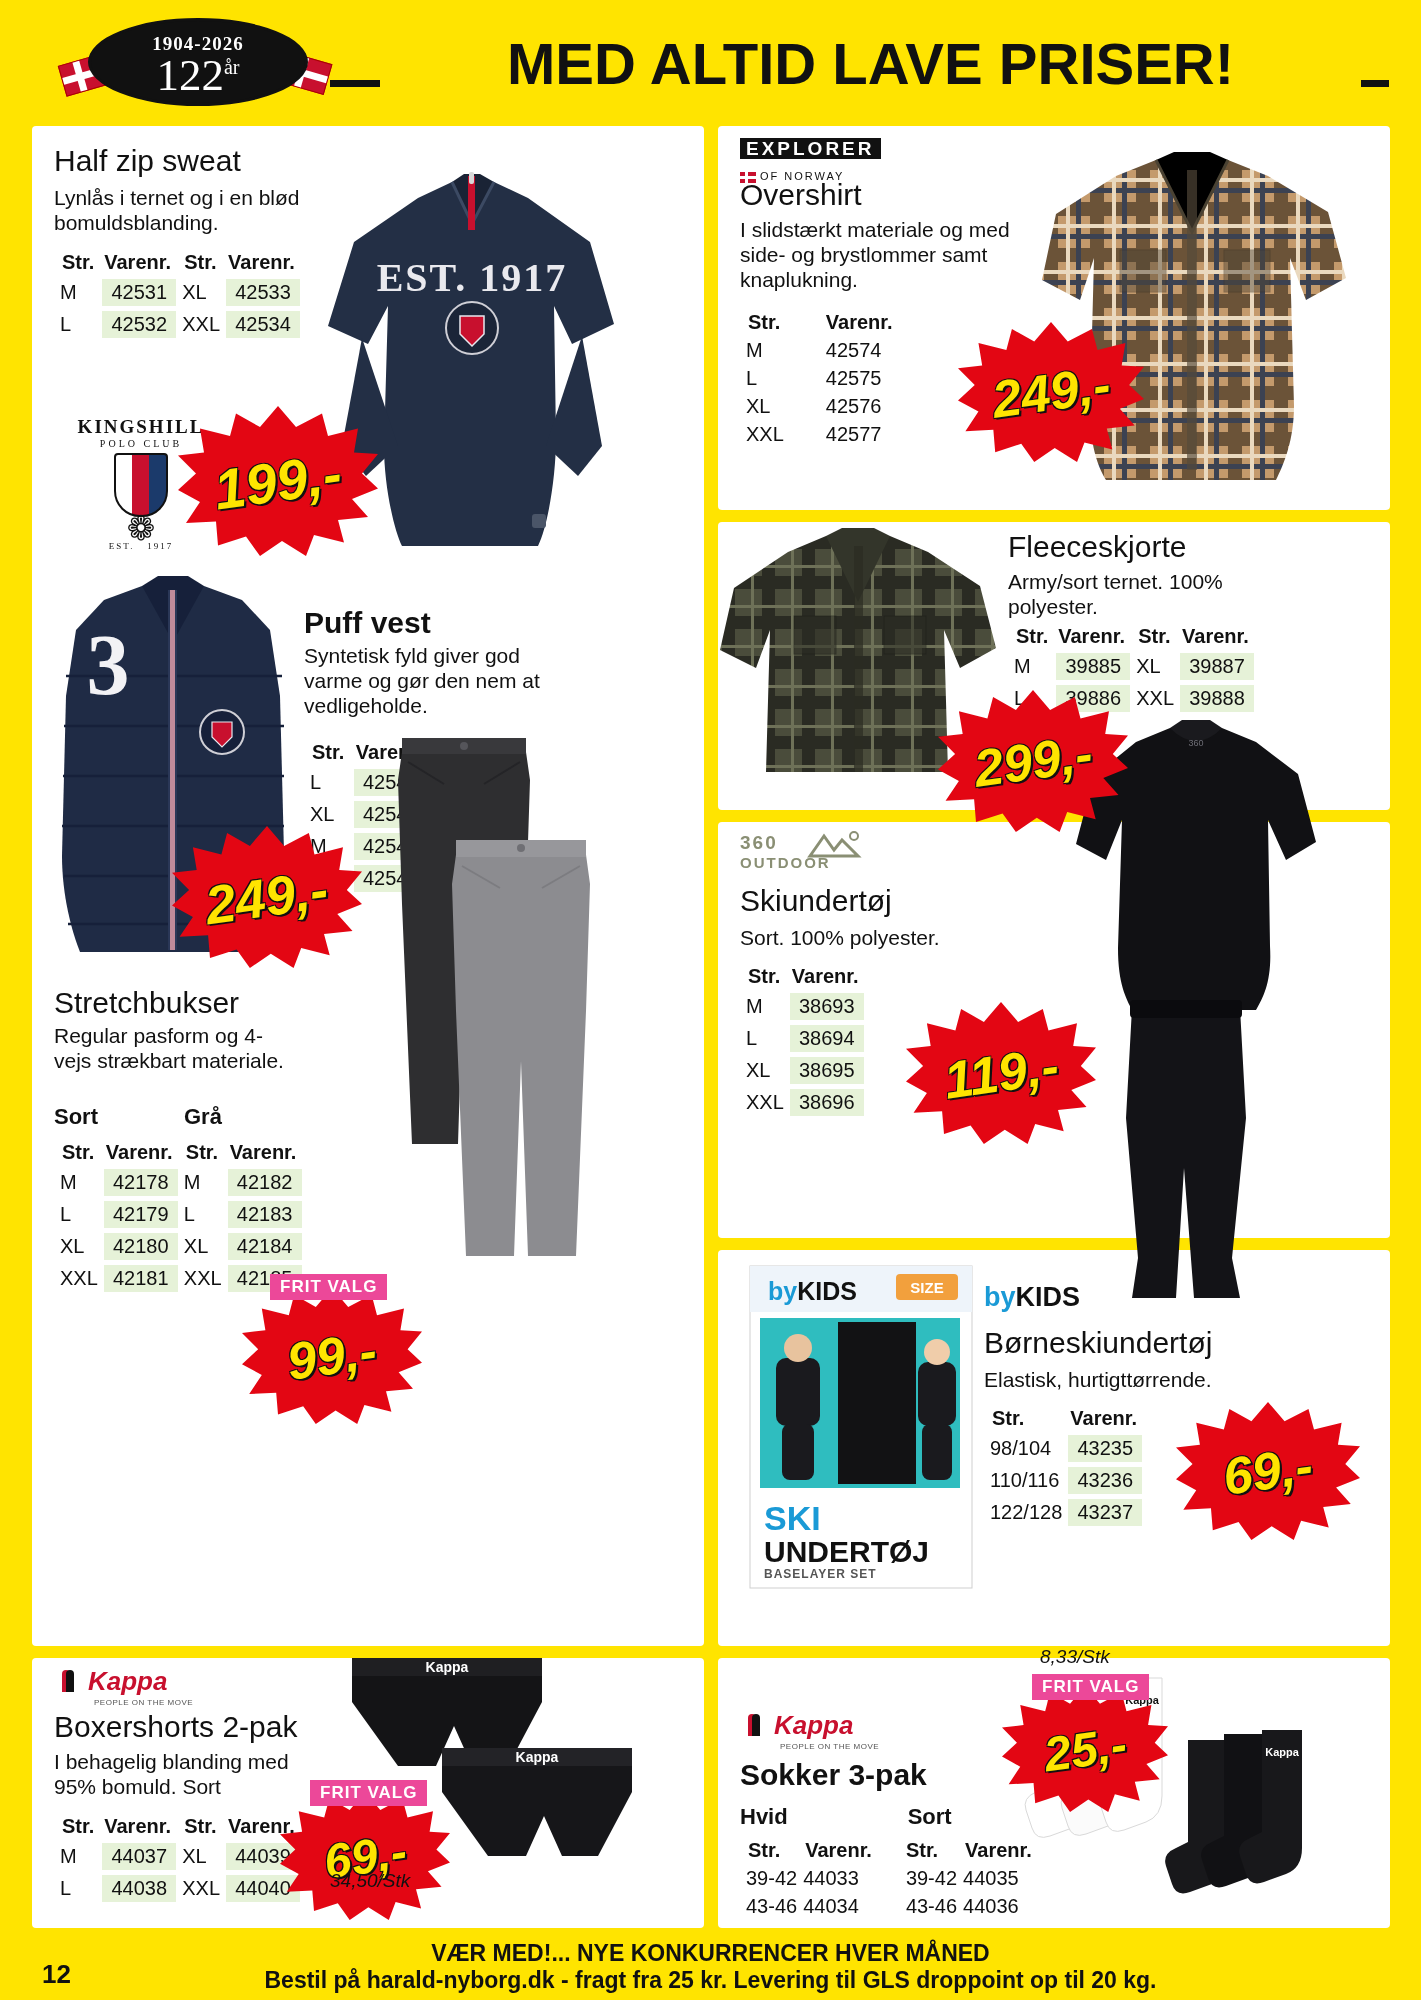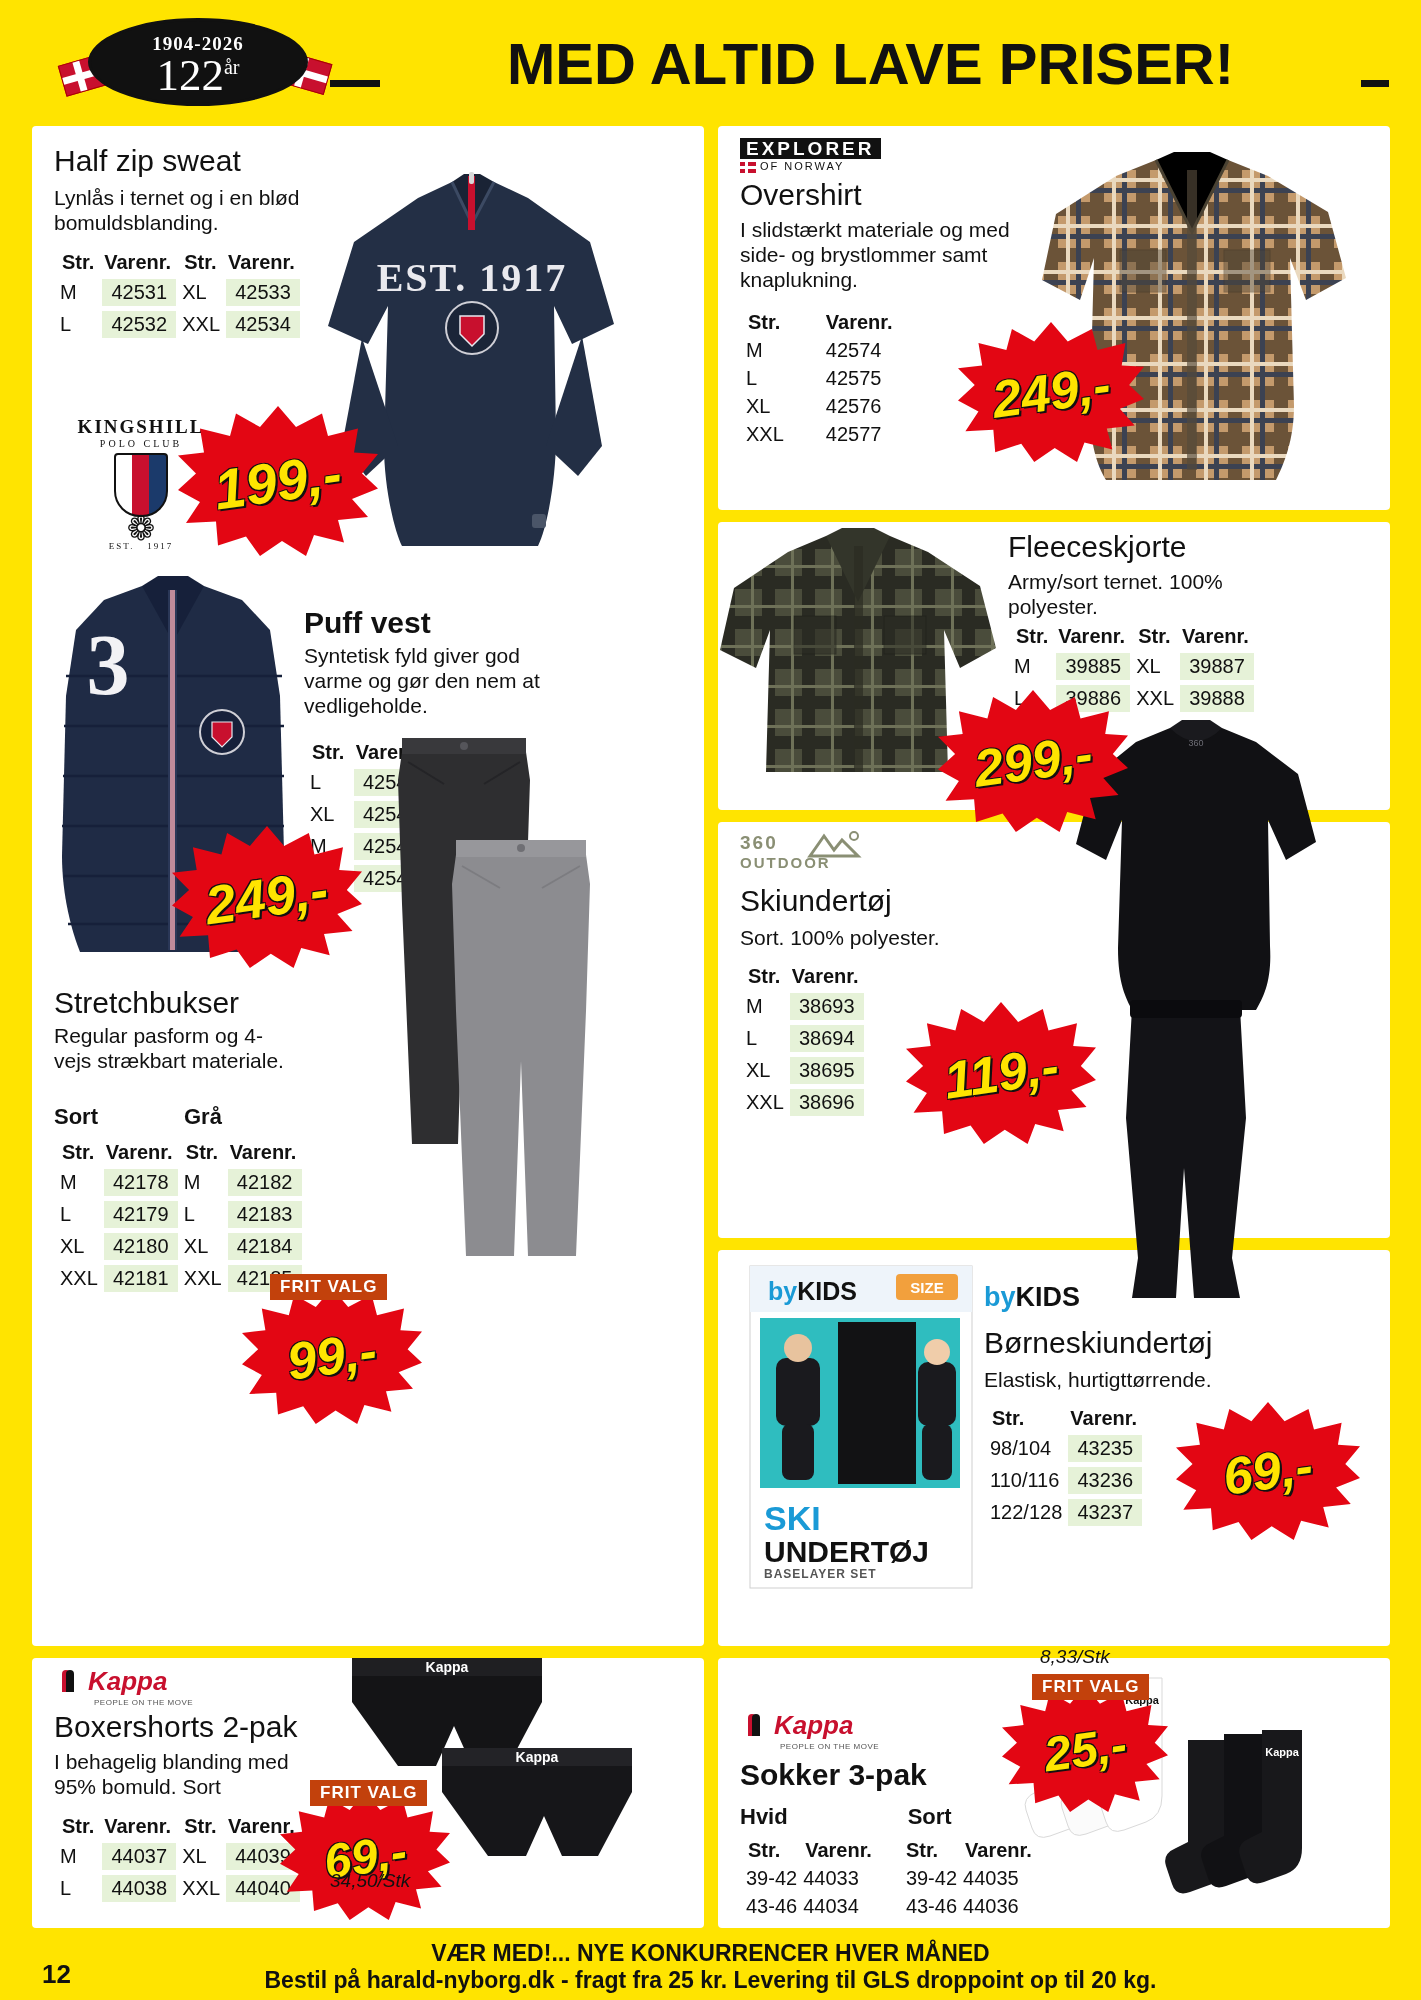--- a/index.html
+++ b/index.html
@@ -76,42 +76,42 @@
   }
   .burst .ptxt {
     position:relative; z-index:2;
     color:#FFE400; font-weight:bold; font-style:italic;
     font-family:"Liberation Sans", sans-serif;
     text-shadow:2px 2px 0 #111, -1px -1px 0 #111, 1px -1px 0 #111, -1px 1px 0 #111;
     transform:rotate(-8deg);
     white-space:nowrap;
   }
   .fritvalg {
-    position:absolute; background:#c2410c; color:#fff; font-weight:bold;
+    position:absolute; background:#ec4899; color:#fff; font-weight:bold;
     font-size:17px; letter-spacing:1px; padding:3px 10px; z-index:25;
   }
   .perstk { position:absolute; font-size:19px; font-style:italic; color:#111; z-index:22; }
 
   
   .footer {
     position:absolute; left:0; bottom:0; width:1421px; height:62px;
     background:#FFE400; text-align:center;
   }
   .footer .l1 { font-size:23px; font-weight:bold; margin-top:2px; }
   .footer .l2 { font-size:23px; font-weight:bold; }
   .pageno { position:absolute; left:42px; bottom:10px; font-size:26px; font-weight:bold; }
 
   
   .brand-explorer { font-size:0; line-height:1; }
   .explorer-word {
     font-size:19px; font-weight:bold; letter-spacing:3px; color:#111;
     font-family:"Liberation Sans", sans-serif;
     background:#111; color:#fff; padding:1px 6px; display:inline-block;
   }
-  .explorer-sub { font-size:11px; letter-spacing:2px; color:#111; display:block; margin-top:2px; }
+  .explorer-sub { font-size:11px; letter-spacing:2px; color:#111; display:block; margin-top:12px; }
   .mini-flag { display:inline-block; width:16px; height:11px; background:#C8102E; position:relative; margin-right:4px; vertical-align:middle;}
   .mini-flag:before{content:"";position:absolute;left:5px;top:0;width:3px;height:100%;background:#fff;}
   .mini-flag:after{content:"";position:absolute;top:4px;left:0;width:100%;height:3px;background:#fff;}
 
   .kingshill {
     position:absolute; width:150px; text-align:center; font-family:"Liberation Serif", serif;
   }
   .kingshill .kh-name { font-size:19px; letter-spacing:2px; font-weight:bold; }
   .kingshill .kh-sub { font-size:10px; letter-spacing:3px; }
   .shield {

